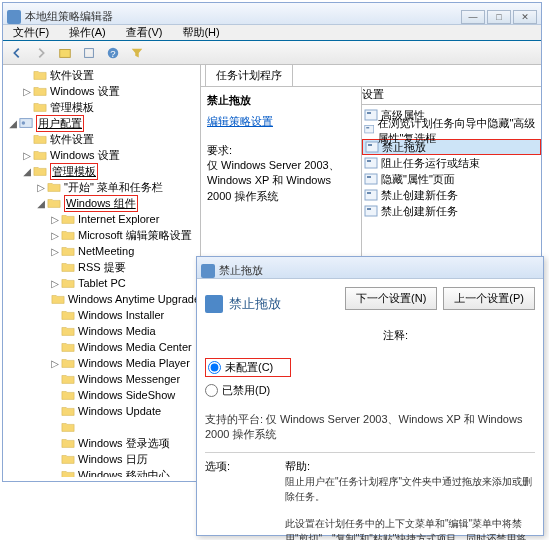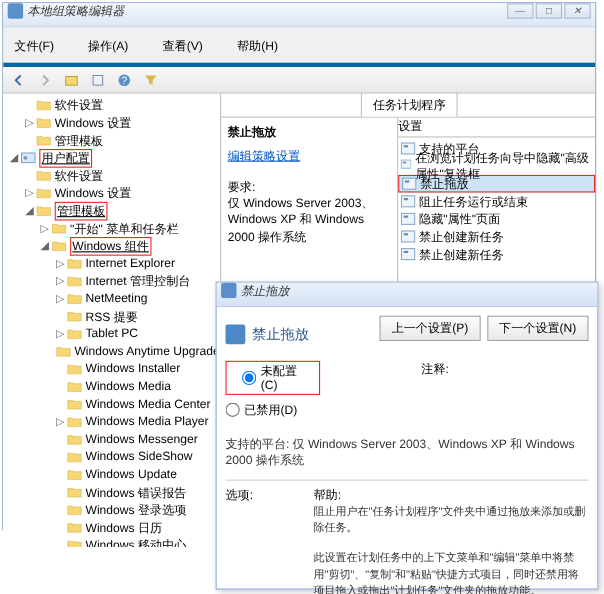--- a/index.html
+++ b/index.html
@@ -1,45 +1,45 @@
 <!DOCTYPE html>
 <html><head>
 <meta charset="utf-8">
 <style>
 * { margin: 0; padding: 0; box-sizing: border-box; font-family: "Microsoft YaHei", "SimSun", sans-serif; font-size: 11px; }
 body { background: #fff; width: 549px; height: 540px; overflow: hidden; position: relative; }
 
 .window { border: 1px solid #8ca8d4; background: #fff; position: absolute; }
 .main-window { left: 2px; top: 2px; width: 540px; height: 480px; }
-.titlebar { height: 22px; background: linear-gradient(#f5f8fd,#dce7f5); display: flex; align-items: flex-start; padding: 0 4px; border-bottom: 1px solid #b8c8dc; font-style: italic; }
+.titlebar { height: 22px; background: linear-gradient(#f5f8fd,#dce7f5); display: flex; align-items: flex-end; padding: 0 4px; border-bottom: 1px solid #b8c8dc; }
 .titlebar-icon { width: 14px; height: 14px; background: #5b8fc9; margin-right: 4px; border-radius: 2px; }
 .titlebar-text { flex: 1; color: #333; }
 .winbtns { display: flex; gap: 2px; }
 .winbtn { width: 24px; height: 14px; border: 1px solid #a8b8cc; background: linear-gradient(#f0f4fa,#d8e4f0); font-size: 9px; text-align: center; line-height: 12px; color: #555; cursor: pointer; }
 
-.menubar { height: 36px; background: #f0f0f0; display: flex; align-items: center; padding: 0 4px; gap: 19px; border-bottom: 4px solid #0369a1; }
+.menubar { height: 16px; background: #f0f0f0; display: flex; align-items: center; padding: 0 4px; gap: 8px; border-bottom: 1px solid #0369a1; }
 .menuitem { padding: 2px 6px; cursor: pointer; }
 
 .toolbar { height: 24px; background: linear-gradient(#f8f8f8,#e8e8e8); border-bottom: 1px solid #c0c0c0; display: flex; align-items: center; padding: 0 4px; gap: 4px; }
 .tbtn { width: 20px; height: 18px; display: flex; align-items: center; justify-content: center; cursor: pointer; }
 .tbtn svg { width: 14px; height: 14px; }
 
 .content { display: flex; height: calc(100% - 66px); }
 .tree-pane { width: 198px; border-right: 1px solid #c0c0c0; overflow: auto; background: #fff; padding: 2px 0; }
 .right-pane { flex: 1; display: flex; flex-direction: column; }
 
 .tree-item { display: flex; align-items: center; height: 16px; padding-left: 4px; white-space: nowrap; cursor: pointer; }
 .expander { width: 12px; font-size: 10px; color: #666; text-align: center; }
 .folder-icon { width: 14px; height: 12px; margin-right: 3px; flex-shrink: 0; }
 .folder-icon svg { width: 14px; height: 12px; }
 .tree-label { color: #000; }
 .hl-red { border: 1.5px solid #e8281e; padding: 0 1px; text-decoration: underline; }
 .indent-1 { padding-left: 18px; } .indent-2 { padding-left: 32px; } .indent-3 { padding-left: 46px; }
 
-.tabs { height: 22px; border-bottom: 1px solid #c0c0c0; display: flex; align-items: flex-end; padding-left: 4px; justify-content: center; }
+.tabs { height: 22px; border-bottom: 1px solid #c0c0c0; display: flex; align-items: flex-end; padding-left: 4px; }
 .tab { padding: 3px 10px; border: 1px solid #c0c0c0; border-bottom: none; background: #f0f0f0; margin-right: 2px; cursor: pointer; }
 .tab.active { background: #fff; }
 .detail-header { font-size: 12px; margin-bottom: 6px; }
 .detail-link { color: #0058c6; text-decoration: underline; cursor: pointer; margin-bottom: 6px; display: inline-block; }
 .detail-sub { margin-top: 8px; }
 .settings-header { border-bottom: 1px solid #c0c0c0; padding-bottom: 2px; margin-bottom: 2px; }
 .setting-row { display: flex; align-items: center; height: 16px; padding: 0 2px; cursor: pointer; }
 .setting-row.sel { background: #cde4f7; }
 .setting-icon { width: 14px; height: 14px; margin-right: 3px; }
 .hl-red-row { border: 1.5px solid #e8281e; }
@@ -49,21 +49,21 @@
 .dialog .titlebar { background: linear-gradient(#eaf1fb,#d3e2f4); }
 .dlg-body { padding: 8px; }
 .dlg-title-row { display: flex; align-items: center; margin-bottom: 8px; }
 .dlg-title-icon { width: 18px; height: 18px; background: #4d88c8; border-radius: 2px; margin-right: 6px; }
 .dlg-title { font-size: 13px; color: #2a5a8c; }
 .dlg-nav { display: flex; gap: 6px; margin-bottom: 10px; justify-content: flex-end; }
 .dlg-btn { padding: 3px 10px; border: 1px solid #a0a0a0; background: linear-gradient(#fdfdfd,#e8e8e8); cursor: pointer; }
 .radio-group { float: left; width: 86px; }
 .radio-row { display: flex; align-items: center; margin-bottom: 6px; }
 .radio-row input { margin-right: 4px; }
-.hl-red-sm { border: 1.5px solid #e8281e; padding: 1px 14px; }
+.hl-red-sm { border: 1.5px solid #e8281e; padding: 1px 2px; margin-top: 30px; }
 .dlg-comment { margin-left: 92px; min-height: 60px; }
 .dlg-support { clear: both; margin-top: 8px; font-size: 10px; color: #333; }
 .dlg-options { margin-top: 10px; display: flex; gap: 20px; border-top: 1px solid #d0d0d0; padding-top: 6px; }
 .dlg-help { font-size: 10px; color: #333; line-height: 1.5; }
 
 .watermark { position: absolute; right: 8px; bottom: 8px; display: flex; align-items: center; gap: 6px; opacity: .9; }
 .wm-logo { display: flex; gap: 1px; }
 .wm-sq { width: 10px; height: 10px; }
 .wm-text { font-size: 14px; color: #2a5a8c; }
 .wm-url { font-size: 10px; color: #6a6a6a; }
@@ -198,21 +198,21 @@
           <span class="folder-icon"><svg viewBox="0 0 16 12">
               <path d="M1 2h5l1 1h8v8H1z" fill="#f7d774" stroke="#caa83e" stroke-width=".5"></path>
             </svg></span>
           <span class="tree-label">Internet Explorer</span>
         </div>
         <div class="tree-item indent-3">
           <span class="expander">▷</span>
           <span class="folder-icon"><svg viewBox="0 0 16 12">
               <path d="M1 2h5l1 1h8v8H1z" fill="#f7d774" stroke="#caa83e" stroke-width=".5"></path>
             </svg></span>
-          <span class="tree-label">Internet 管理控制台</span>
+          <span class="tree-label">Microsoft 编辑策略设置</span>
         </div>
         <div class="tree-item indent-3">
           <span class="expander">▷</span>
           <span class="folder-icon"><svg viewBox="0 0 16 12">
               <path d="M1 2h5l1 1h8v8H1z" fill="#f7d774" stroke="#caa83e" stroke-width=".5"></path>
             </svg></span>
           <span class="tree-label">NetMeeting</span>
         </div>
         <div class="tree-item indent-3">
           <span class="expander"></span>
@@ -282,21 +282,20 @@
           <span class="folder-icon"><svg viewBox="0 0 16 12">
               <path d="M1 2h5l1 1h8v8H1z" fill="#f7d774" stroke="#caa83e" stroke-width=".5"></path>
             </svg></span>
           <span class="tree-label">Windows Update</span>
         </div>
         <div class="tree-item indent-3">
           <span class="expander"></span>
           <span class="folder-icon"><svg viewBox="0 0 16 12">
               <path d="M1 2h5l1 1h8v8H1z" fill="#f7d774" stroke="#caa83e" stroke-width=".5"></path>
             </svg></span>
-          <span class="tree-label">Windows 错误报告</span>
         </div>
         <div class="tree-item indent-3">
           <span class="expander"></span>
           <span class="folder-icon"><svg viewBox="0 0 16 12">
               <path d="M1 2h5l1 1h8v8H1z" fill="#f7d774" stroke="#caa83e" stroke-width=".5"></path>
             </svg></span>
           <span class="tree-label">Windows 登录选项</span>
         </div>
         <div class="tree-item indent-3">
           <span class="expander"></span>
@@ -326,21 +325,21 @@
           <div style="line-height:1.4">仅 Windows Server 2003、Windows XP 和 Windows 2000 操作系统</div>
         </div>
         <div class="right-settings">
           <div class="settings-header">设置</div>
           <div id="settings-list">
               <div class="setting-row">
                 <span class="setting-icon"><svg viewBox="0 0 14 14">
                     <rect x="1" y="2" width="12" height="10" fill="#eef4fb" stroke="#8aa8cc"></rect>
                     <rect x="3" y="4" width="4" height="2" fill="#6a8ab0"></rect>
                   </svg></span>
-                <span>支持的平台</span>
+                <span>高级属性</span>
               </div>
               <div class="setting-row">
                 <span class="setting-icon"><svg viewBox="0 0 14 14">
                     <rect x="1" y="2" width="12" height="10" fill="#eef4fb" stroke="#8aa8cc"></rect>
                     <rect x="3" y="4" width="4" height="2" fill="#6a8ab0"></rect>
                   </svg></span>
                 <span>在浏览计划任务向导中隐藏"高级属性"复选框</span>
               </div>
               <div class="setting-row sel hl-red-row">
                 <span class="setting-icon"><svg viewBox="0 0 14 14">
@@ -388,22 +387,22 @@
   <div class="titlebar">
     <div class="titlebar-icon"></div>
     <div class="titlebar-text">禁止拖放</div>
   </div>
   <div class="dlg-body">
     <div class="dlg-title-row">
       <div class="dlg-title-icon"></div>
       <div class="dlg-title">禁止拖放</div>
       <div style="flex:1"></div>
       <div class="dlg-nav">
+        <div class="dlg-btn">下一个设置(N)</div>
         <div class="dlg-btn">上一个设置(P)</div>
-        <div class="dlg-btn">下一个设置(N)</div>
       </div>
     </div>
 
     <div style="display:flex">
       <div class="radio-group">
         <div class="radio-row hl-red-sm">
           <input type="radio" checked="" style="">
           <span>未配置(C)</span>
         </div>
         <div class="radio-row">

